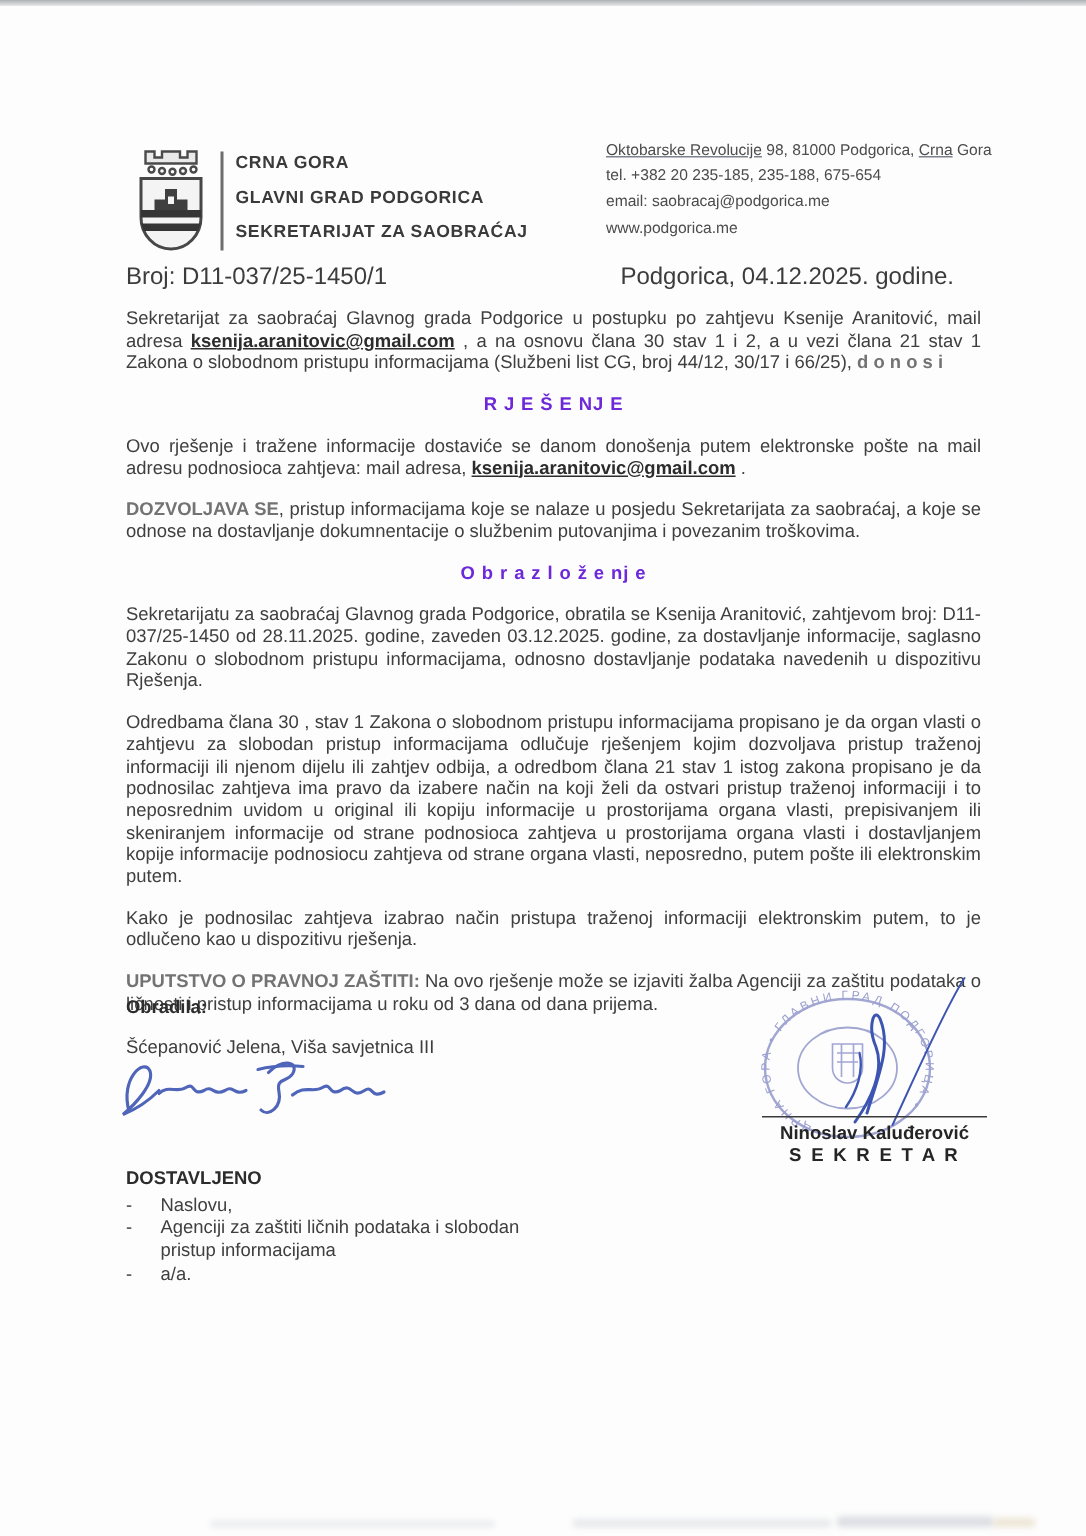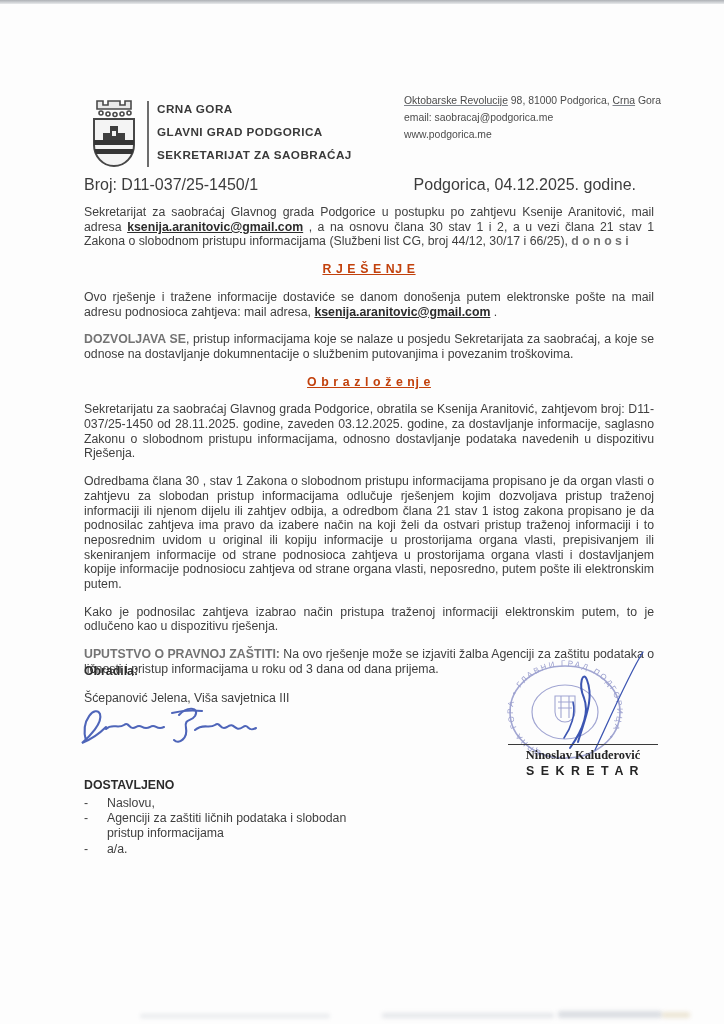--- a/index.html
+++ b/index.html
@@ -21,32 +21,32 @@
   .contact{position:absolute;left:404px;top:92px;font-size:10.4px;color:#4c4c4c;line-height:17.2px;white-space:nowrap;}
   .u-gray{text-decoration:underline;text-decoration-color:#7c828a;}
 
   .meta{position:absolute;left:84px;top:176px;width:552px;display:flex;
     justify-content:space-between;font-size:16px;color:#3c3c3c;}
 
   
   .doc-body{position:absolute;left:84px;top:205px;width:570px;font-size:12.3px;
     line-height:14.7px;text-align:justify;color:#3f3f3f;}
   .doc-body p{margin:0 0 13px;}
-  .doc-title{text-align:center;font-weight:bold;letter-spacing:.6px;color:#c2410c;text-decoration:underline;}
+  .doc-title{text-align:center;font-weight:bold;letter-spacing:.6px;color:#6d28d9;}
   .bold{font-weight:bold;color:#737373;}
   .email-link{font-weight:bold;text-decoration:underline;color:#2c2c2c;}
 
   
   .obradila{position:absolute;left:84px;top:664px;font-size:12.3px;font-weight:bold;color:#2d2d2d;}
   .processor{position:absolute;left:84px;top:691px;font-size:12.3px;}
   .sig-jelena{position:absolute;left:76px;top:699px;width:200px;height:54px;}
   .stamp-block{position:absolute;left:494px;top:638px;width:172px;height:122px;}
   .signer{position:absolute;left:508px;top:744px;width:150px;text-align:center;font-size:12.4px;color:#252525;}
   .signer-line{border-top:1.7px solid #3a3a3a;margin-bottom:3px;}
-  .signer-name{font-weight:bold;white-space:nowrap;font-family:Liberation Serif, serif;}
+  .signer-name{font-weight:bold;white-space:nowrap;}
   .signer-title{font-weight:bold;letter-spacing:1.5px;margin-top:1px;}
 
   
   .dostavljeno{position:absolute;left:84px;top:778px;font-size:12.3px;color:#3f3f3f;}
   .dost-label{font-weight:bold;color:#2c2c2c;margin-bottom:4px;}
   .dost-item{display:flex;line-height:15.2px;}
   .dash{width:23px;flex:none;}
   .item-text{width:272px;}
 </style>
 </head>
@@ -82,20 +82,21 @@
   <div class="org-divider"></div>
 
   <div class="org">
     <div>CRNA GORA</div>
     <div>GLAVNI GRAD PODGORICA</div>
     <div>SEKRETARIJAT ZA SAOBRAĆAJ</div>
   </div>
 
   <div class="contact">
     <div><span class="u-gray">Oktobarske Revolucije</span><span> 98, 81000 Podgorica, </span><span class="u-gray">Crna</span><span> Gora</span></div>
+    <div>tel.  +382 20 235-185, 235-188, 675-654</div>
     <div>email: saobracaj@podgorica.me</div>
     <div>www.podgorica.me</div>
   </div>
 
   <div class="meta">
     <span>Broj: D11-037/25-1450/1</span>
     <span>Podgorica, 04.12.2025. godine.</span>
   </div>
 
   <div class="doc-body">

